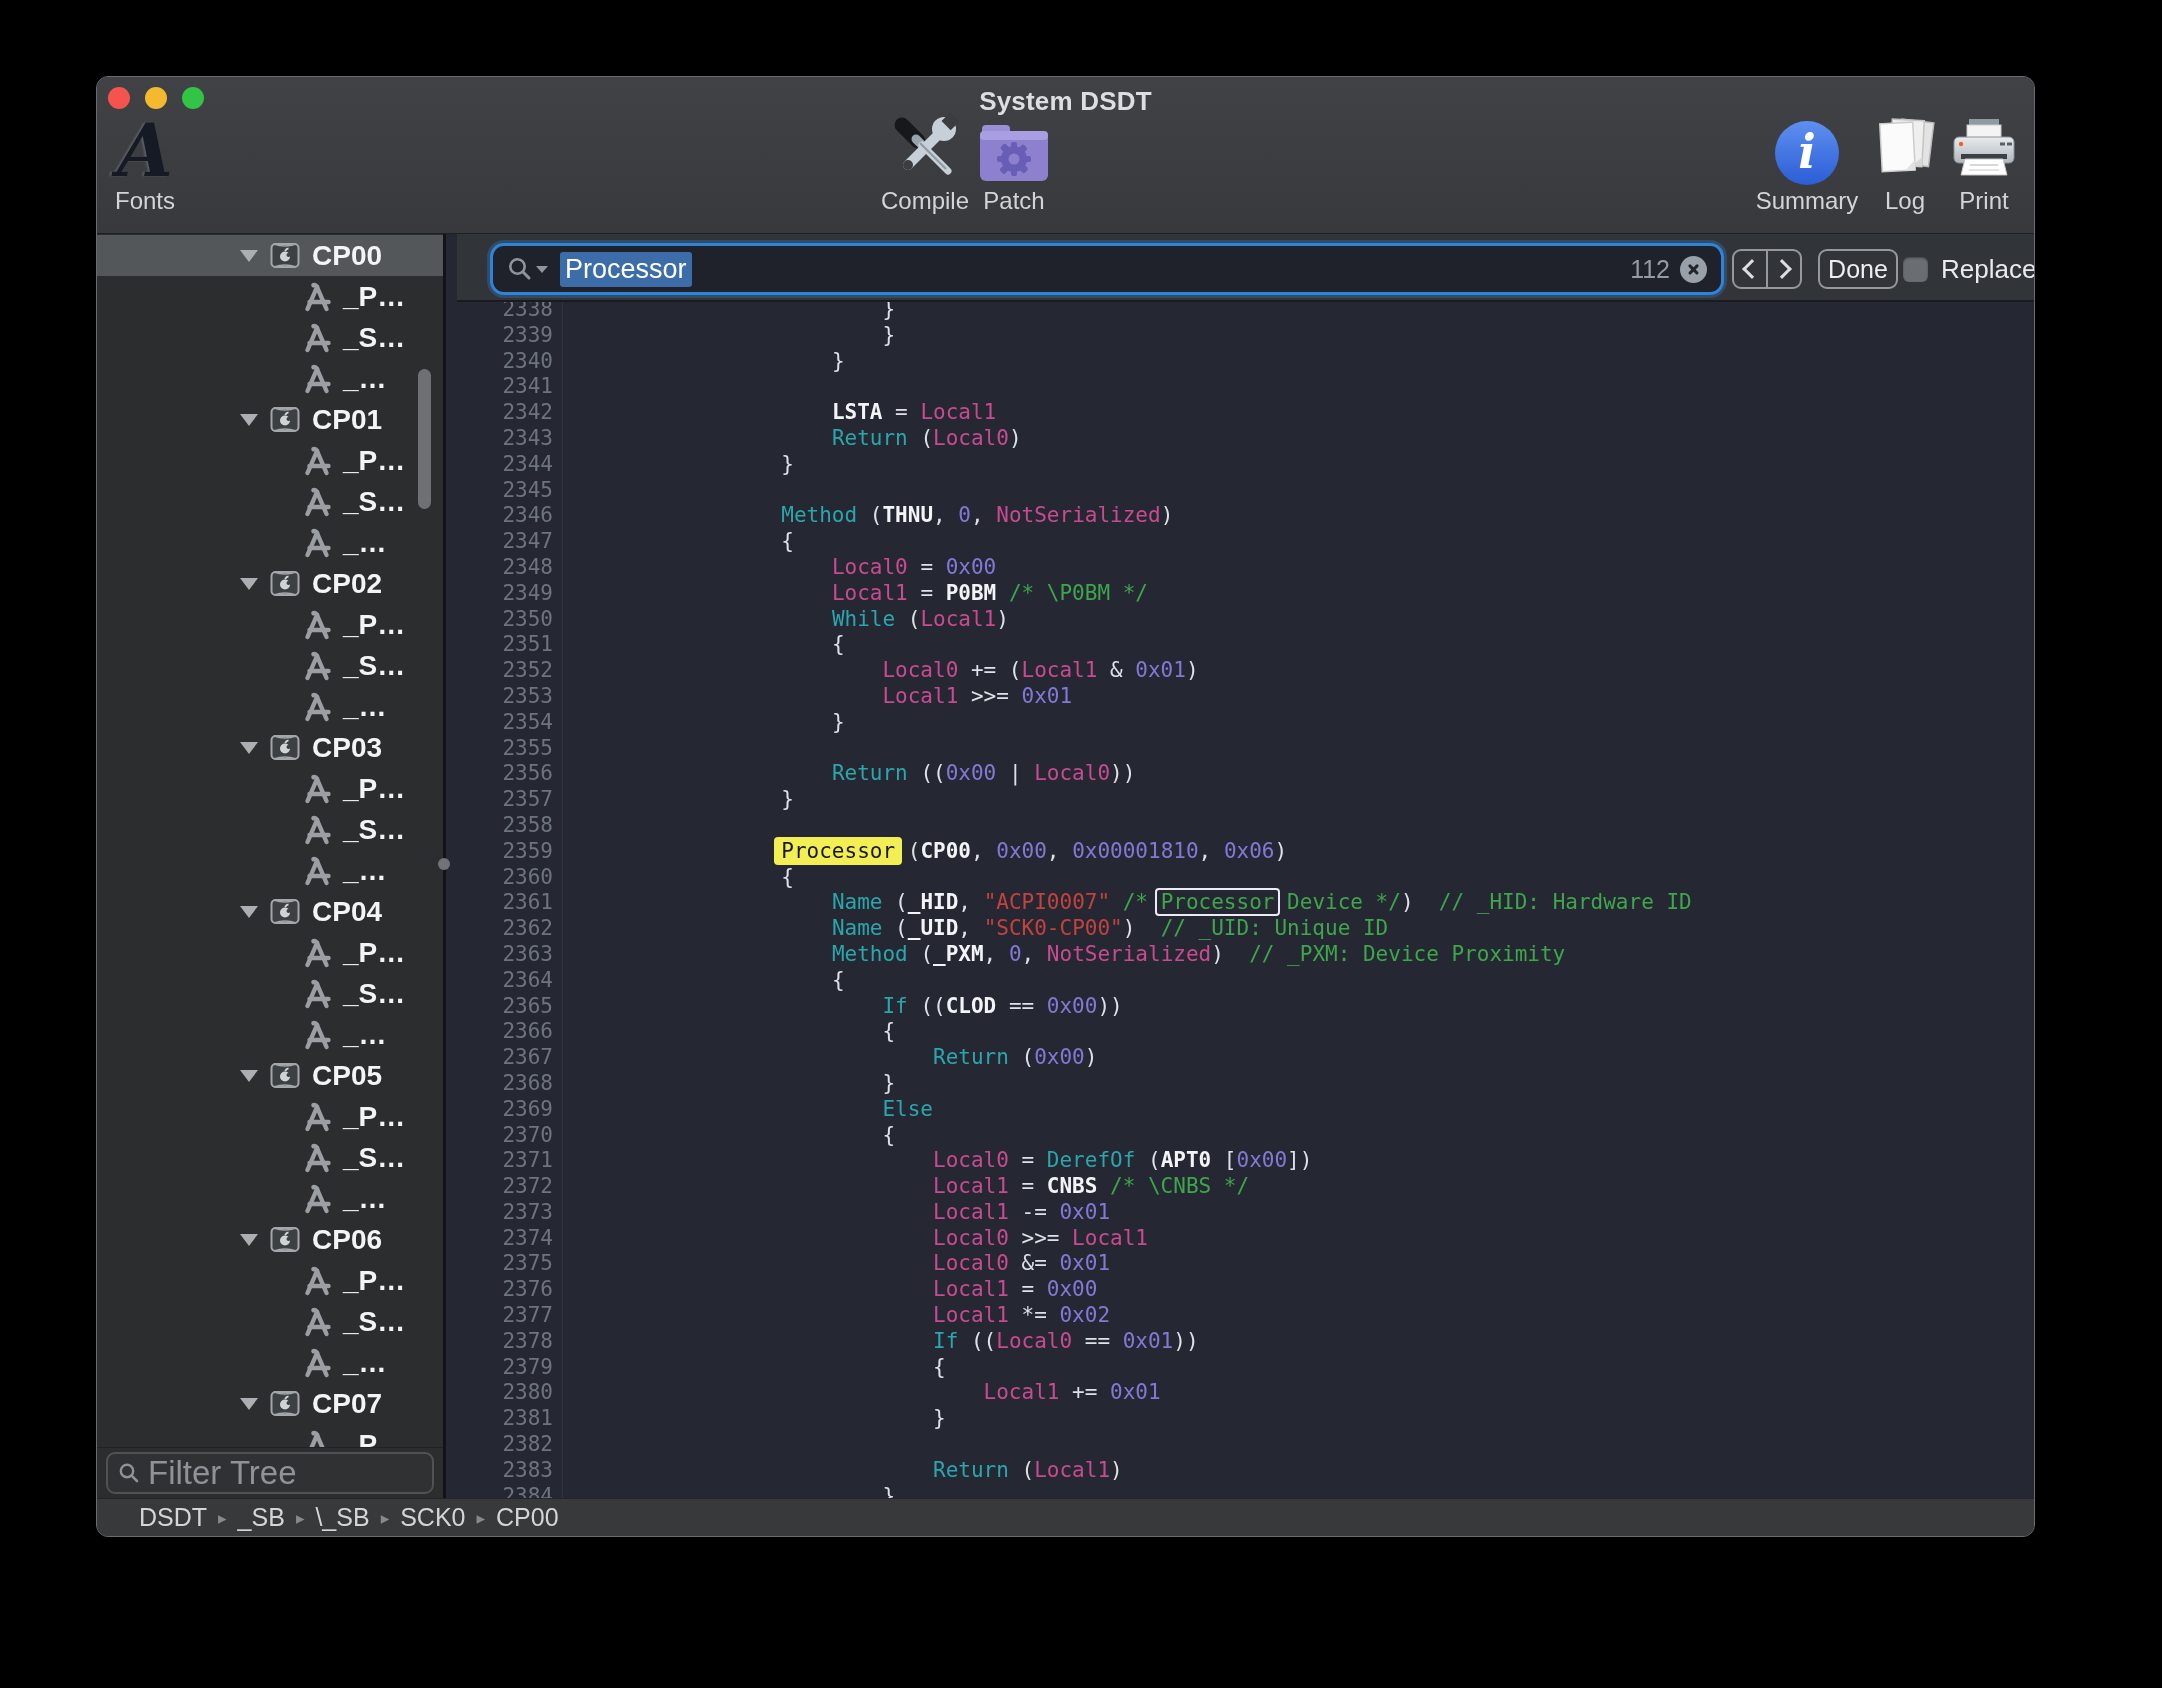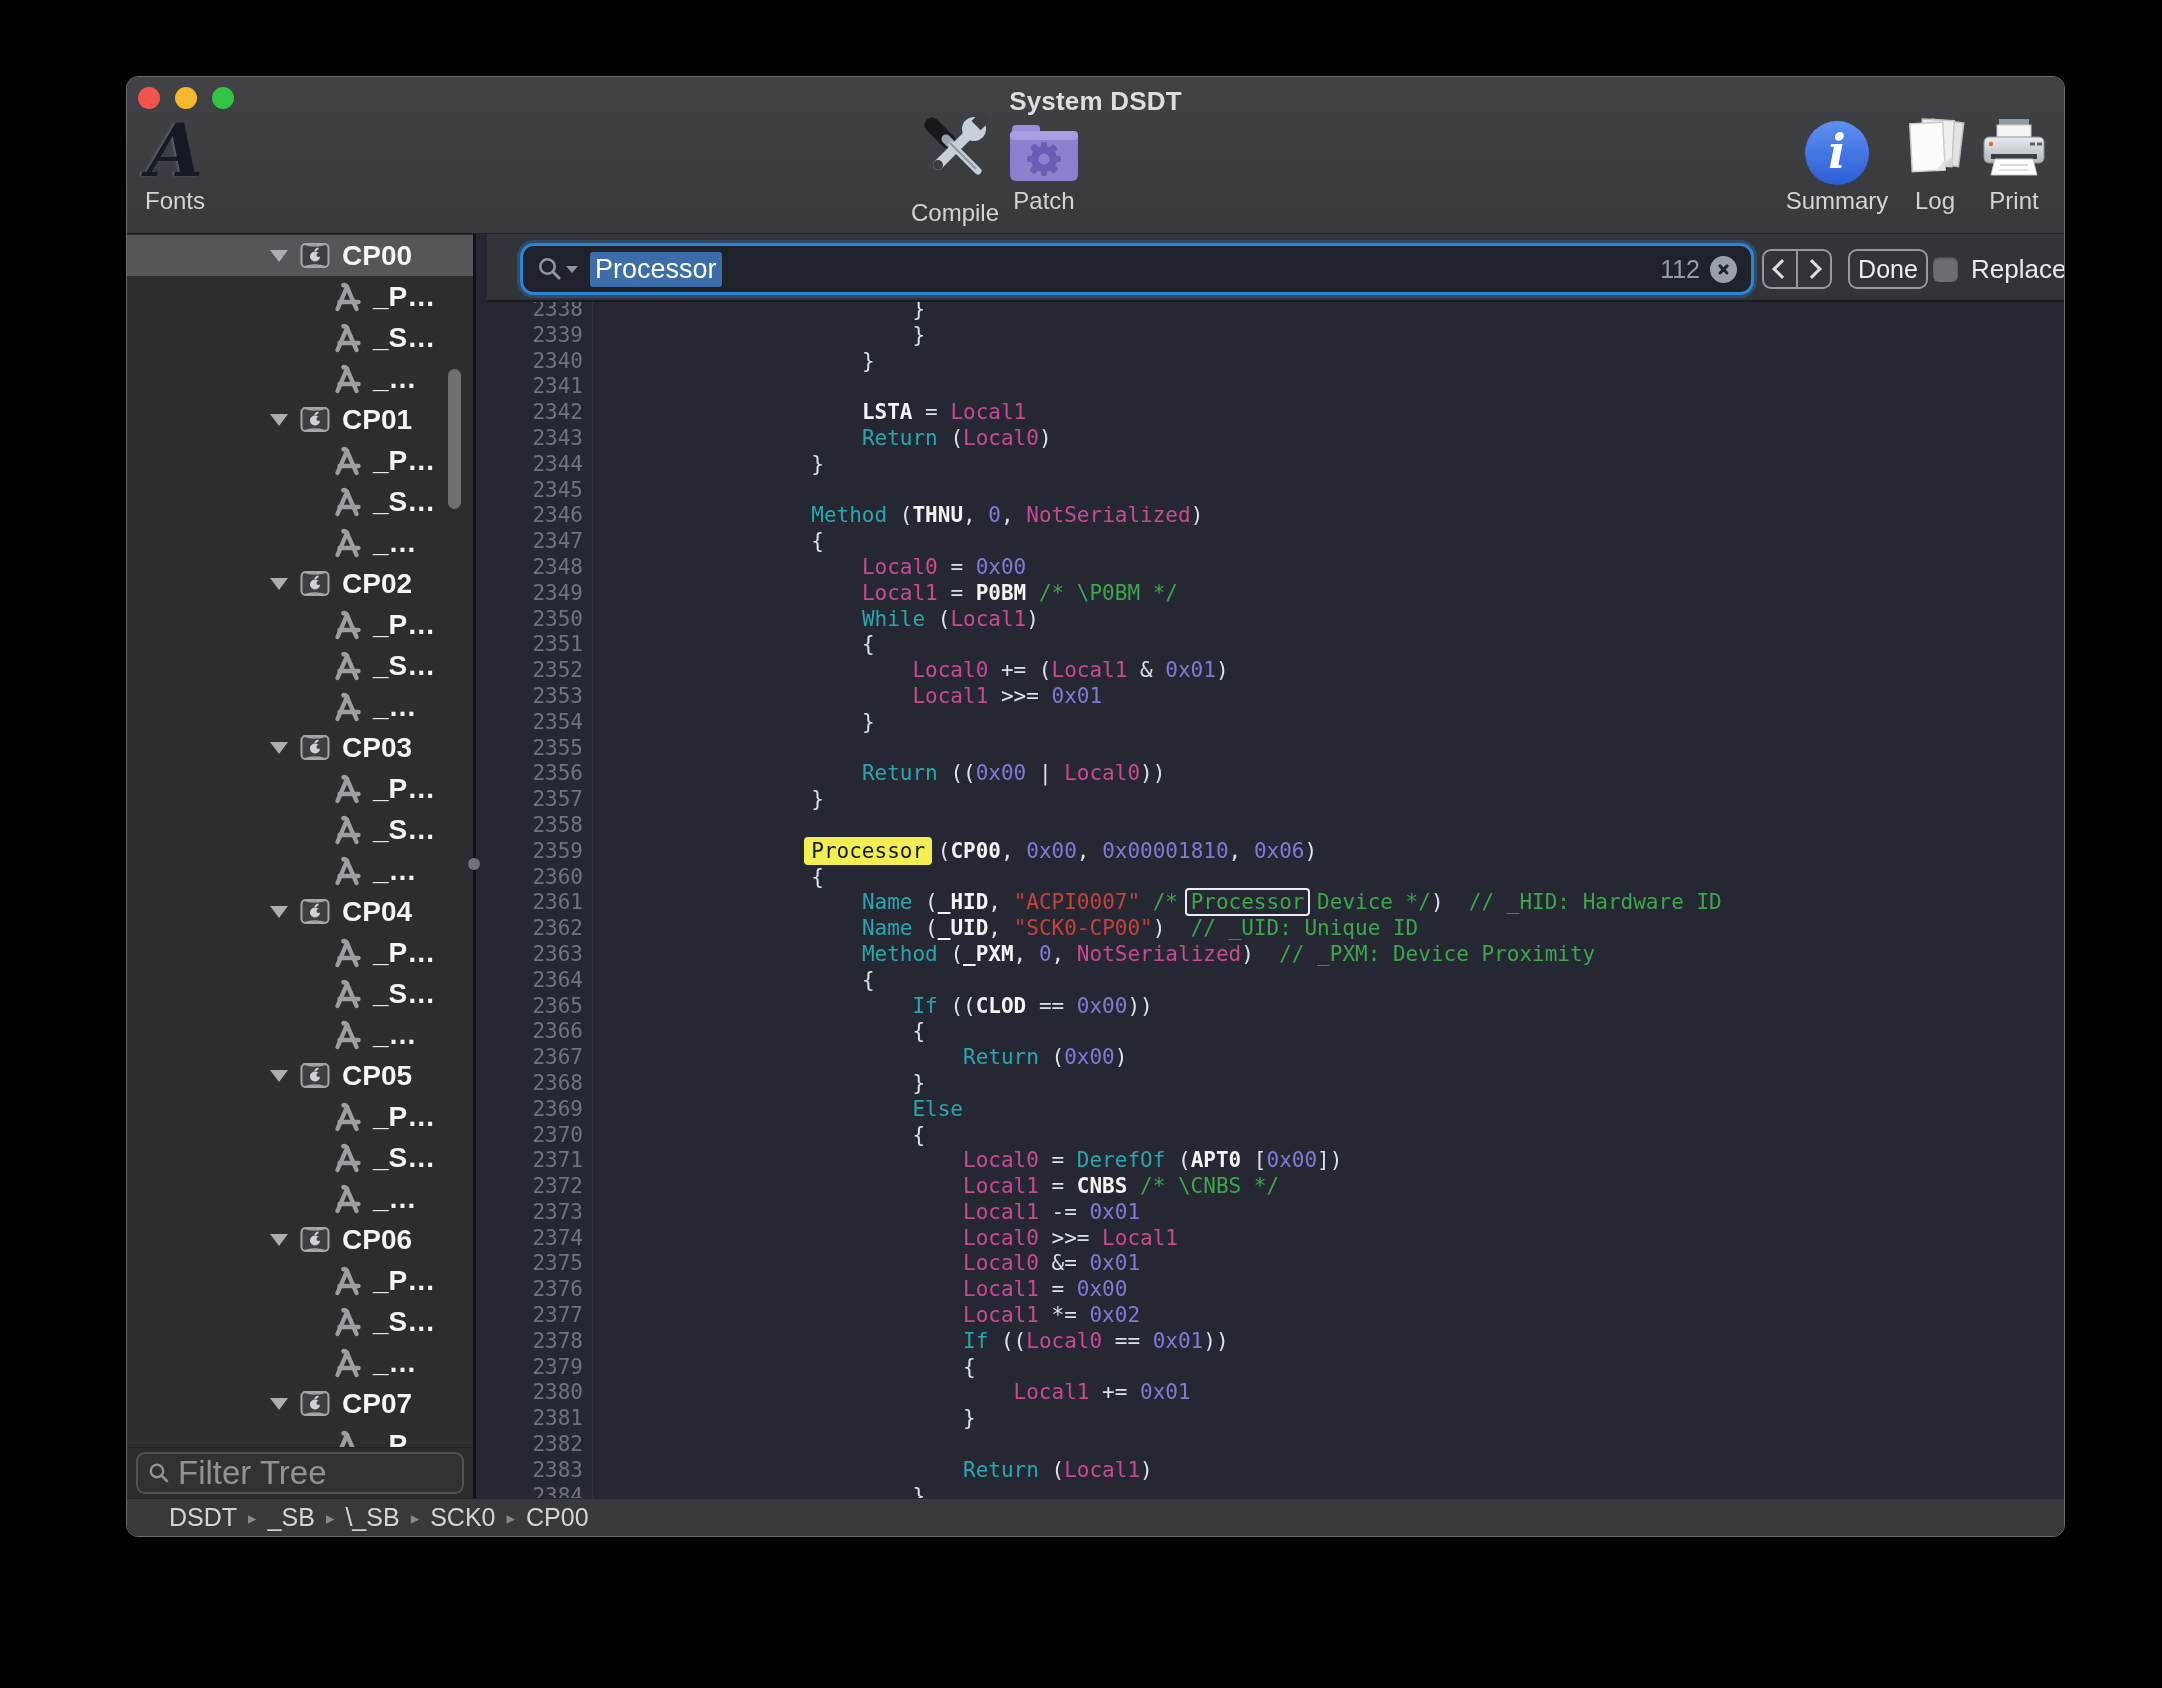--- a/index.html
+++ b/index.html
@@ -1,18 +1,18 @@
 <!DOCTYPE html>
 <html><head>
 <meta charset="utf-8">
 <style>
   html,body{margin:0;padding:0;}
   body{width:2162px;height:1688px;background:#000;position:relative;overflow:hidden;
        font-family:"Liberation Sans","DejaVu Sans",sans-serif;-webkit-font-smoothing:antialiased;}
-  .window{position:absolute;left:126px;top:76px;width:1939px;height:1461px;border-radius:12px;
+  .window{position:absolute;left:96px;top:76px;width:1939px;height:1461px;border-radius:12px;
           overflow:hidden;background:#252832;border:1px solid #6a6c6f;box-sizing:border-box;
           box-shadow:0 24px 70px rgba(0,0,0,.65);display:flex;flex-direction:column;}
   
   .header{height:156px;flex:0 0 156px;background:linear-gradient(180deg,#404245 0%,#3b3d40 55%,#363失#37393c 100%);
           background:linear-gradient(180deg,#404245,#37393c);border-bottom:1px solid #1d1f21;position:relative;}
   .traffic{position:absolute;left:11px;top:10px;display:flex;gap:15px;}
   .light{width:22px;height:22px;border-radius:50%;}
   .light.red{background:#f4544d;}
   .light.yellow{background:#f5b92f;}
   .light.green{background:#32c444;}
@@ -98,21 +98,21 @@
     </div>
     <div class="win-title">System DSDT</div>
 
     <div class="tb-item" style="left:12px;width:72px;">
       <div class="tb-icon">
           <span class="fonts-a">A</span>
         </div>
       <div class="tb-label">Fonts</div>
     </div>
 
-    <div class="tb-item" style="left:783px;width:90px;gap:12px;">
+    <div class="tb-item" style="left:783px;width:90px;">
       <div class="tb-icon">
         <svg width="78" height="78" viewBox="0 0 78 78">
           <line x1="16" y1="16" x2="32" y2="32" stroke="#17181b" stroke-width="15" stroke-linecap="round"></line>
           <line x1="30" y1="30" x2="38" y2="38" stroke="#9aa3ab" stroke-width="9" stroke-linecap="round"></line>
           <line x1="36" y1="36" x2="62" y2="62" stroke="#c7d0d8" stroke-width="7" stroke-linecap="round"></line>
           <line x1="58" y1="20" x2="22" y2="56" stroke="#c7d0d8" stroke-width="10" stroke-linecap="round"></line>
           <circle cx="58" cy="20" r="12" fill="#c7d0d8"></circle>
           <rect x="58" y="6" width="13" height="12" fill="#3b3d40" transform="rotate(45 64 12)"></rect>
           <circle cx="22" cy="56" r="5" fill="#3b3d40"></circle>
           <line x1="34" y1="34" x2="60" y2="60" stroke="#8f989f" stroke-width="2"></line>

